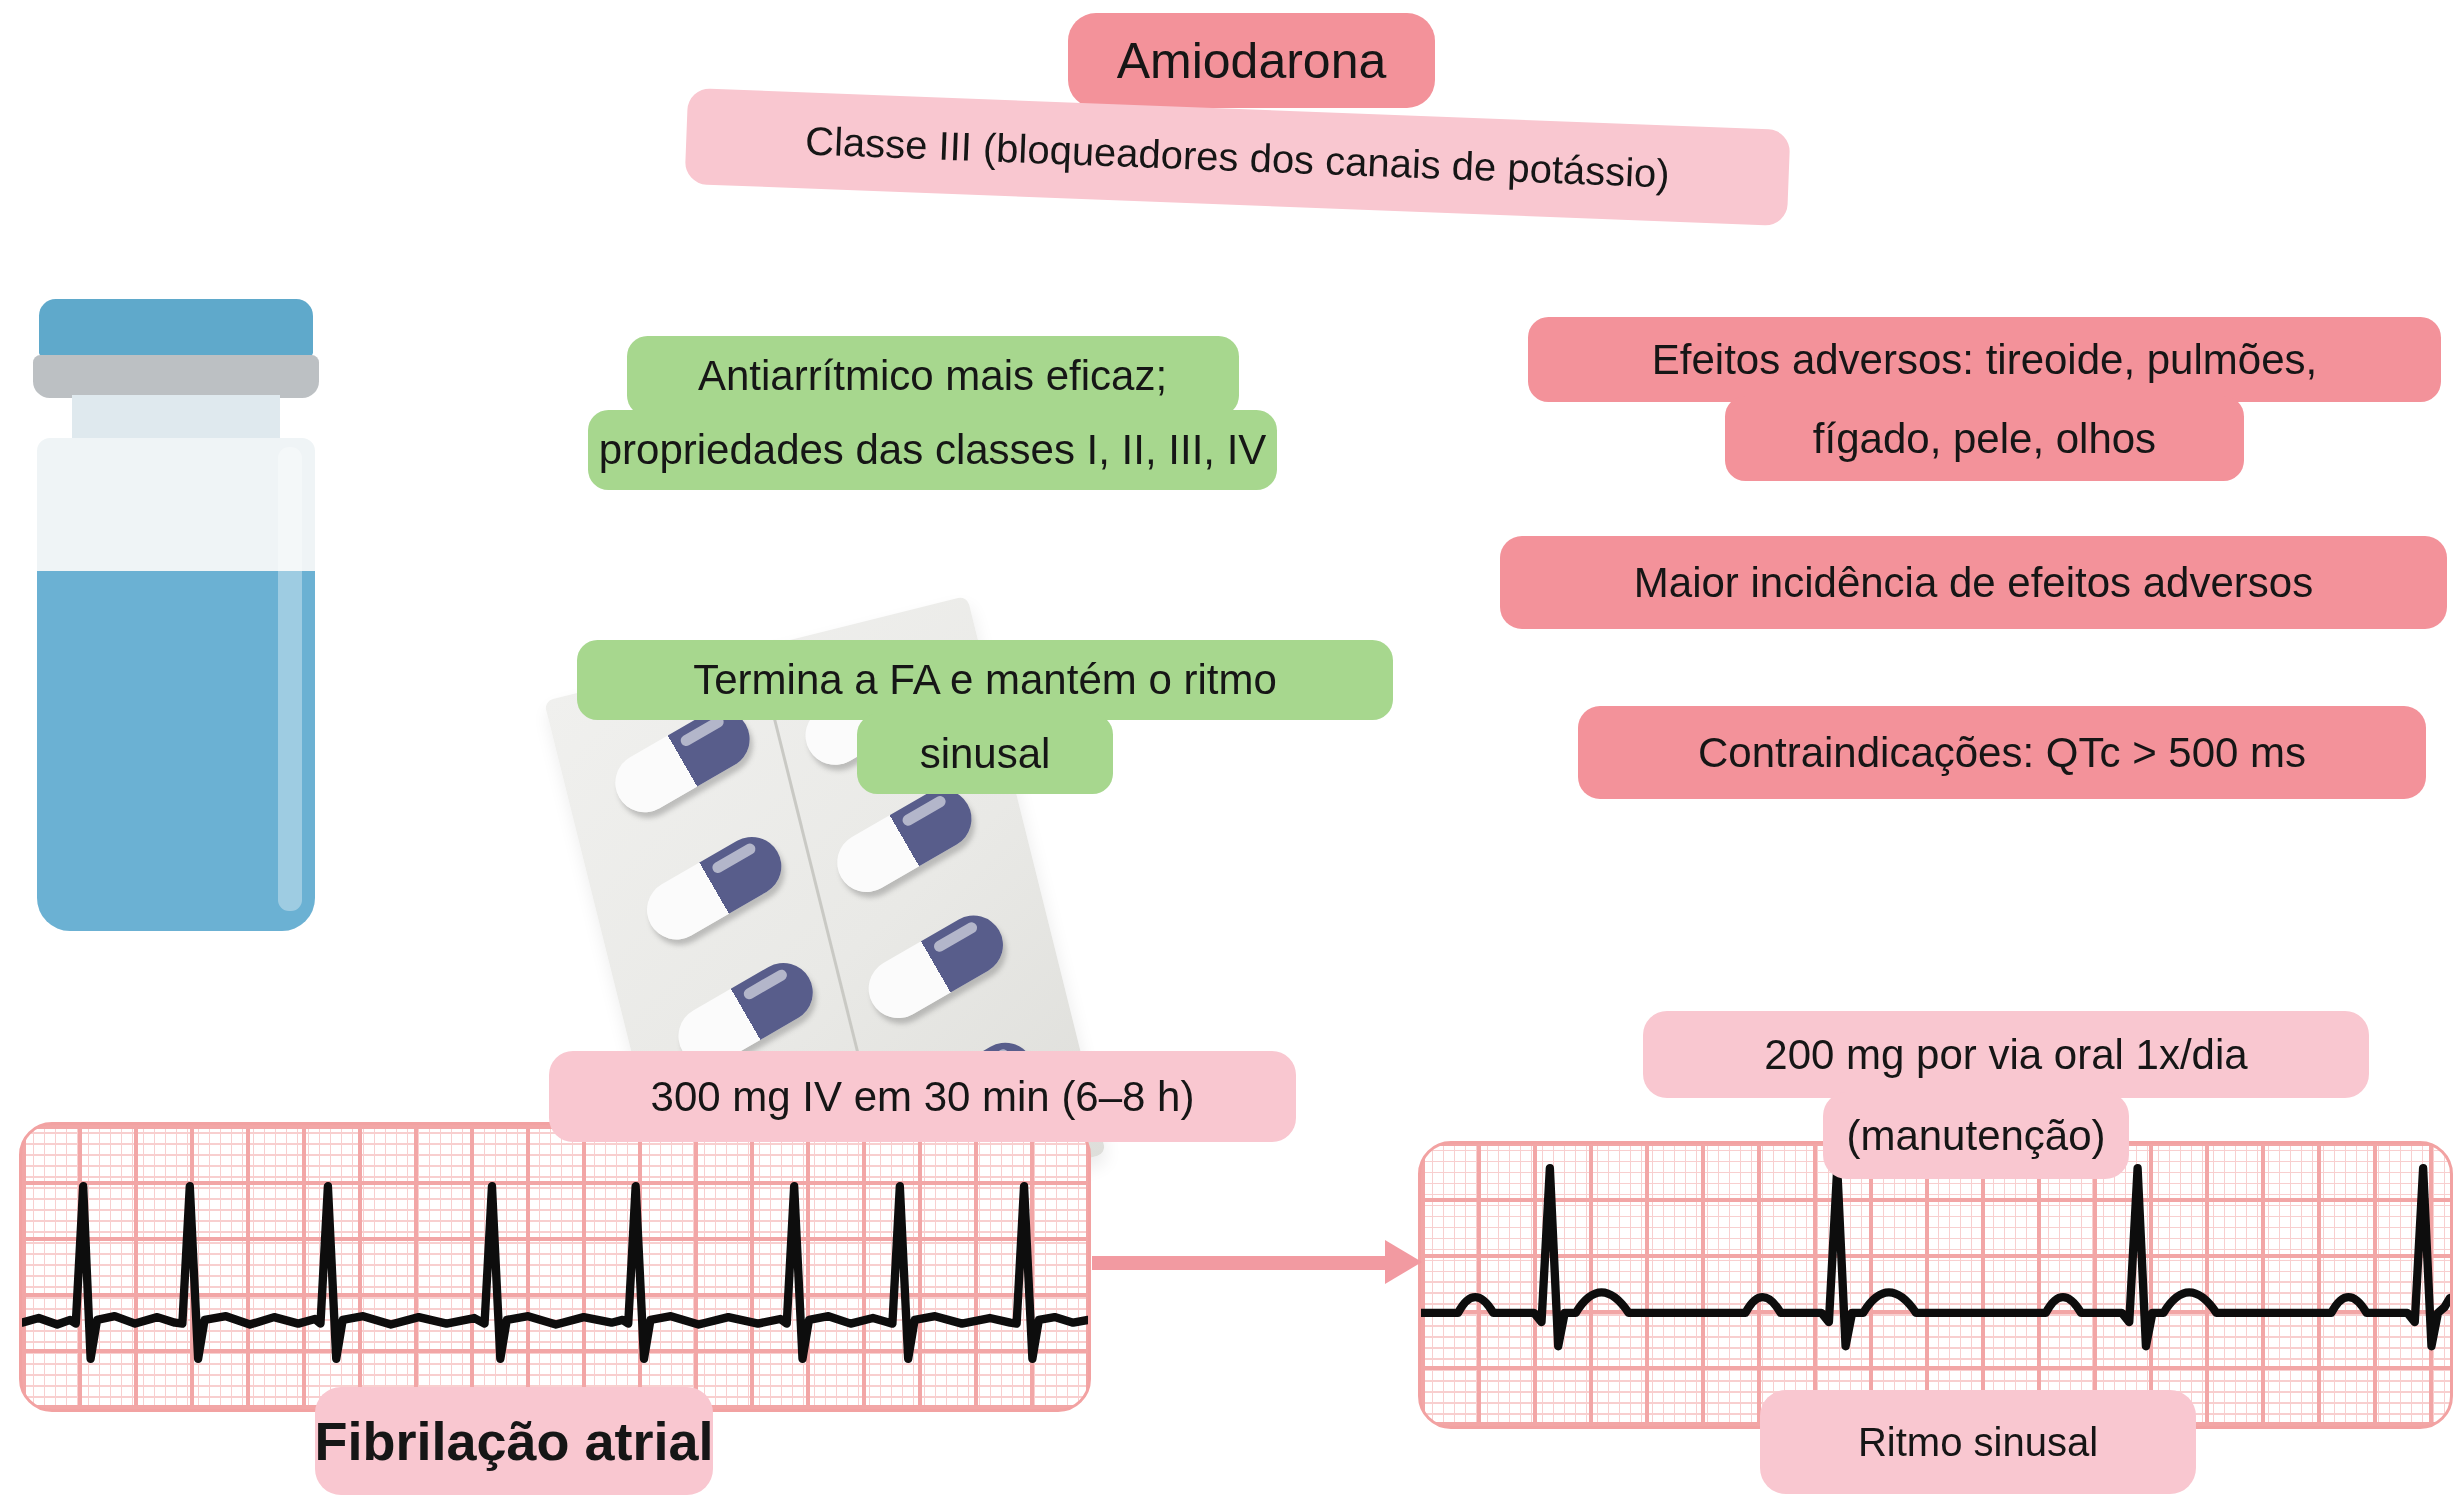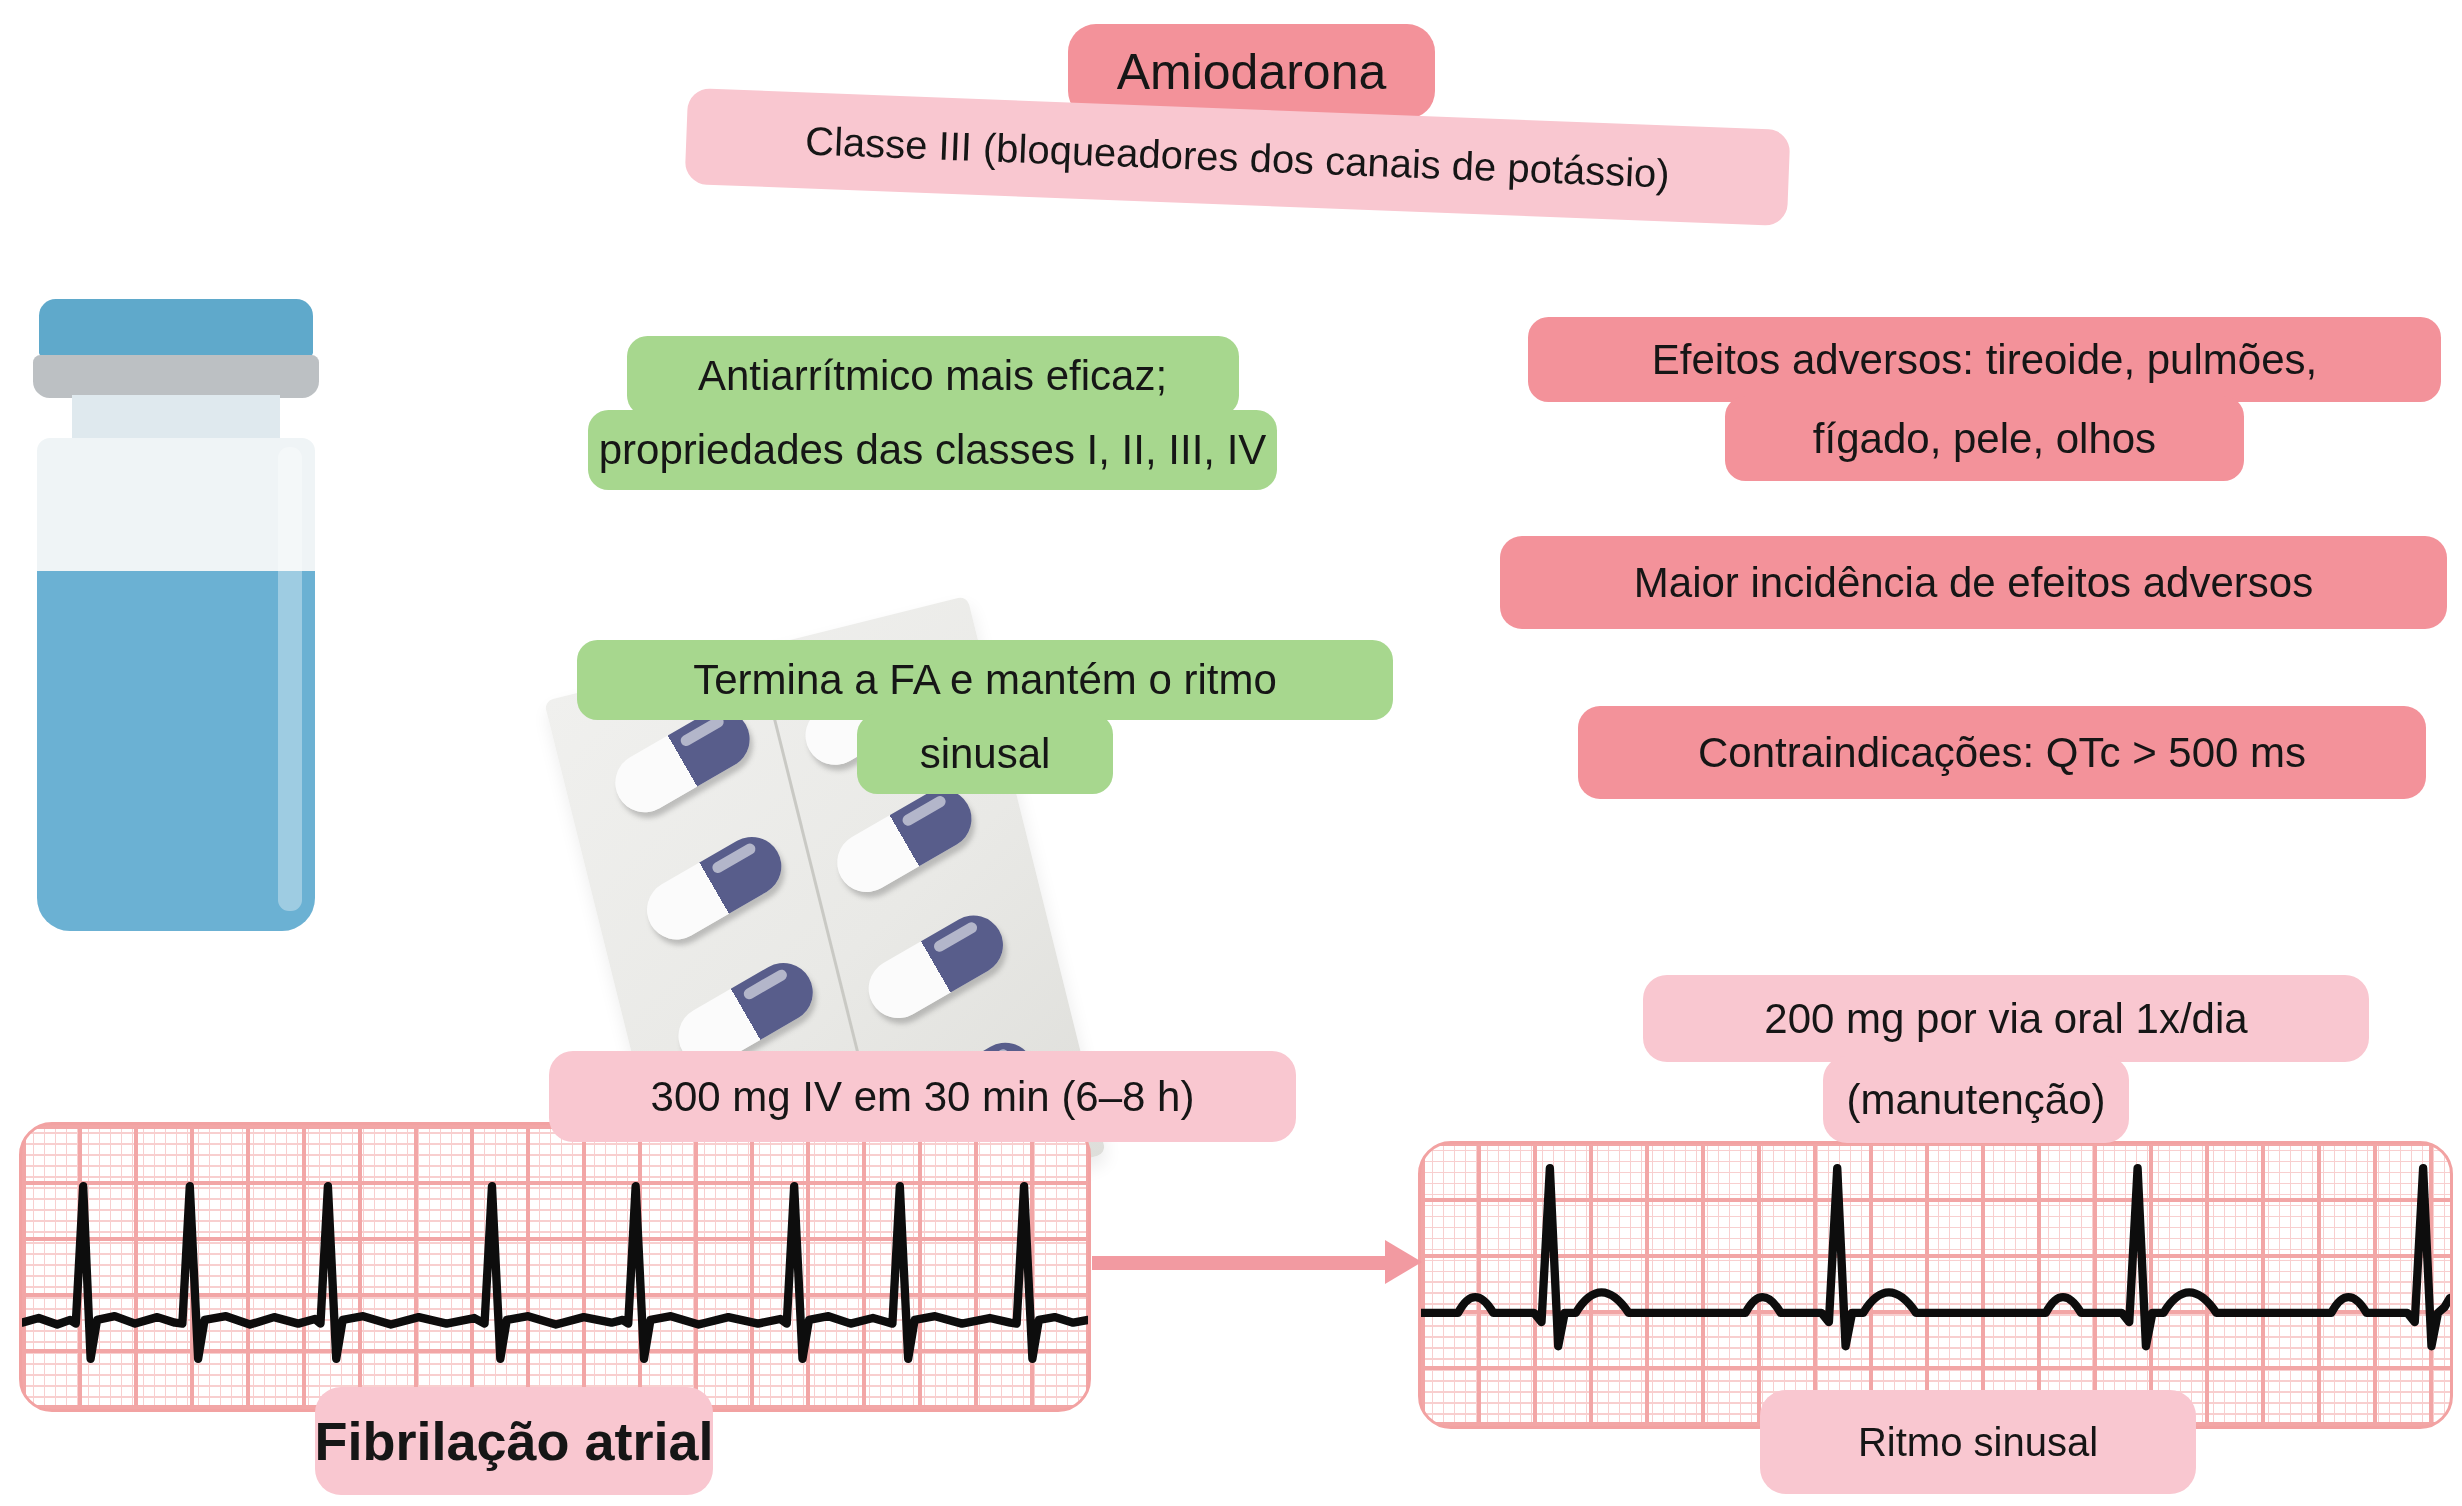--- a/index.html
+++ b/index.html
@@ -5,21 +5,21 @@
   html,body{margin:0;padding:0;background:#ffffff;}
   body{font-family:"Liberation Sans", sans-serif;color:#161616;}
   .canvas{position:relative;width:2462px;height:1507px;background:#ffffff;overflow:hidden;}
 
   
   .hl{display:flex;align-items:center;justify-content:center;white-space:nowrap;}
   .salmon{background:#F3929A;}
   .lightpink{background:#F9C7D0;}
   .green{background:#A7D78E;}
 
-  .title-box{position:absolute;left:1068px;top:24px;width:367px;height:95px;border-radius:28px;font-size:50px;}
+  .title-box{position:absolute;left:1068px;top:13px;width:367px;height:95px;border-radius:28px;font-size:50px;}
   .subtitle-box{position:absolute;left:686px;top:109px;width:1103px;height:96px;border-radius:22px;font-size:40px;transform:rotate(2.2deg);}
 
   .stack{position:absolute;}
   .stack .hl{position:relative;margin:0 auto;border-radius:20.4px;height:80px;font-size:42px;}
   .stack .hl + .hl{margin-top:-5.6px;}
 
   #green1{left:513px;top:336px;width:839px;}
   #green1 .l1{width:612px;}
   #green1 .l2{width:689px;}
 
@@ -32,21 +32,21 @@
   #pink1 .l1{width:913px;}
   #pink1 .l2{width:519px;}
 
   .single{position:absolute;border-radius:22px;font-size:42px;}
   #pink2{left:1500px;top:536px;width:947px;height:93px;}
   #pink3{left:1578px;top:706px;width:848px;height:93px;}
 
   #dose-left{left:549px;top:1051px;width:747px;height:91px;border-radius:24px;font-size:42px;z-index:6;}
   #dose-right{left:1643px;top:975px;width:666px;z-index:6;}
   #dose-right .hl{height:87px;border-radius:24px;font-size:42px;}
-  #dose-right .l1{width:726px;}
+  #dose-right .l1{width:726px;margin-top:36px;}
   #dose-right .l2{width:306px;}
 
   #fib-label{left:315px;top:1387px;width:398px;height:108px;border-radius:26px;font-size:54px;z-index:7;font-weight:bold;}
   #ritmo-label{left:1760px;top:1374px;width:436px;height:104px;border-radius:26px;font-size:40px;z-index:7;margin-top:16px;}
 
   
   .vial{position:absolute;left:37px;top:299px;width:280px;height:632px;}
   .vial .cap{position:absolute;left:1.9px;top:0;width:274px;height:57px;background:#5FA9CB;border-radius:16.7px 16.7px 3.7px 3.7px;}
   .vial .band{position:absolute;left:-3.7px;top:56px;width:286px;height:43px;background:#BCC0C3;border-radius:7.4px 7.4px 16.7px 16.7px;}
   .vial .neck{position:absolute;left:35px;top:96px;width:208px;height:45px;background:#DFE9EE;}

